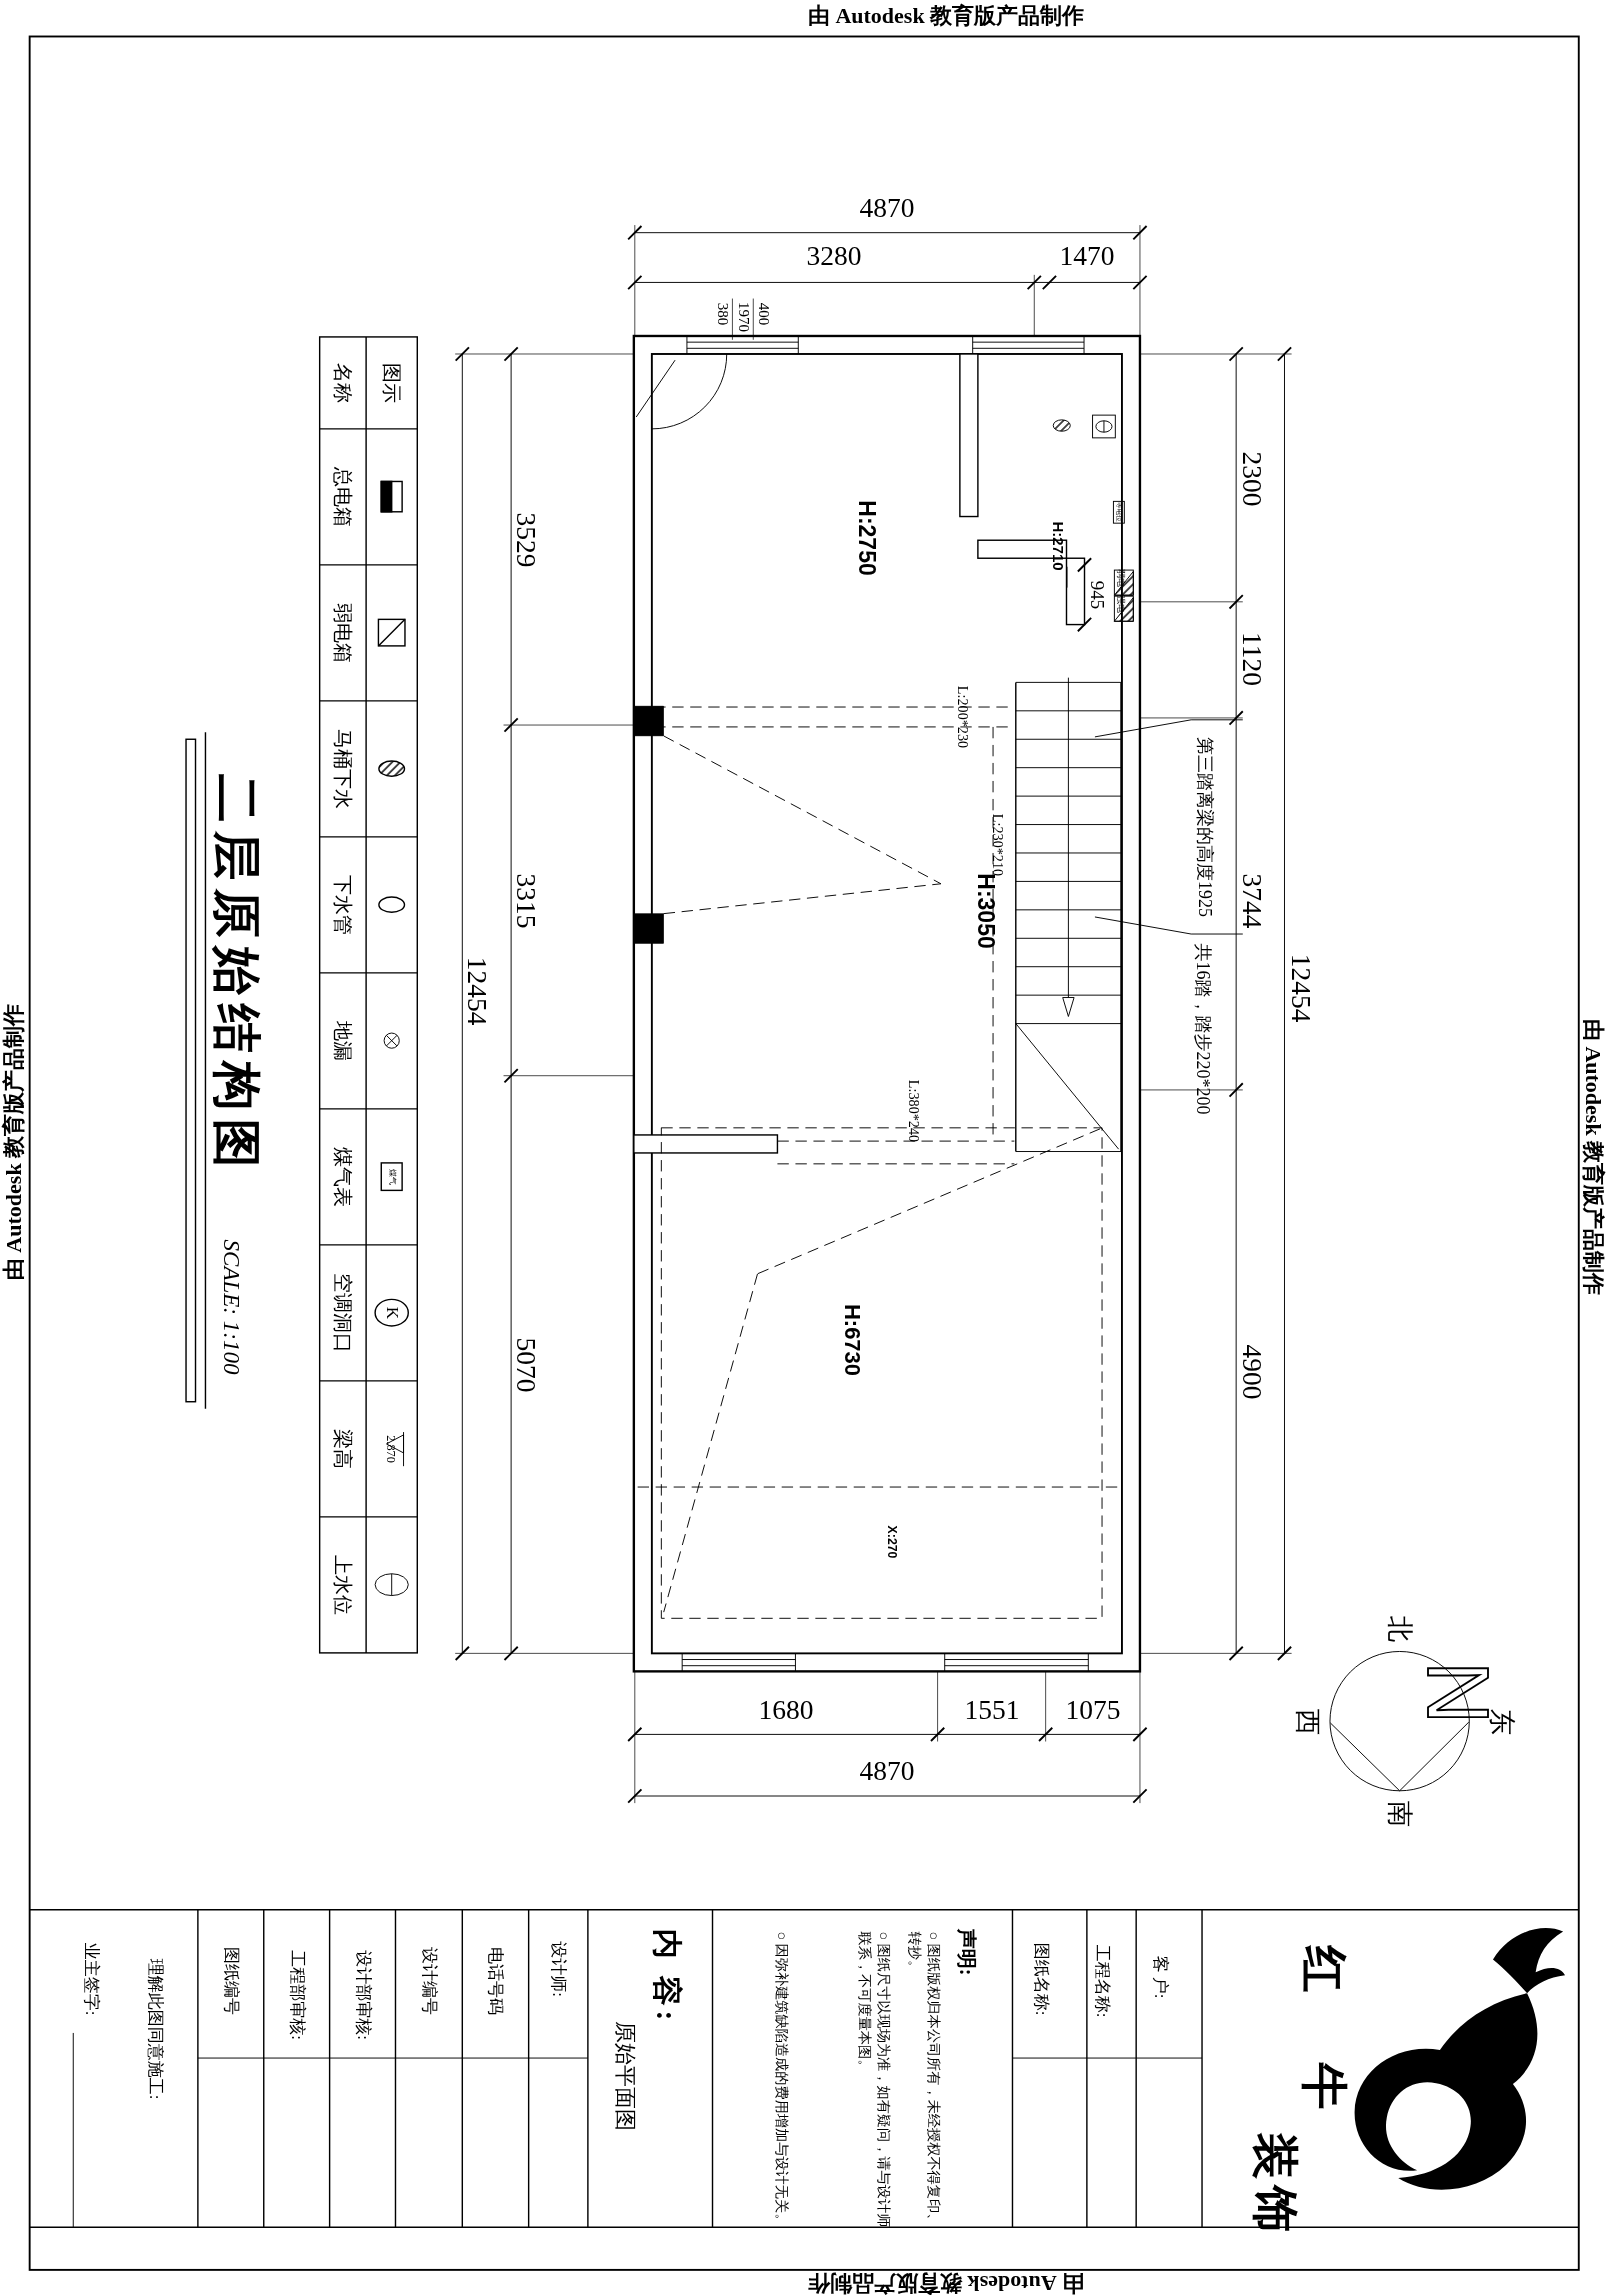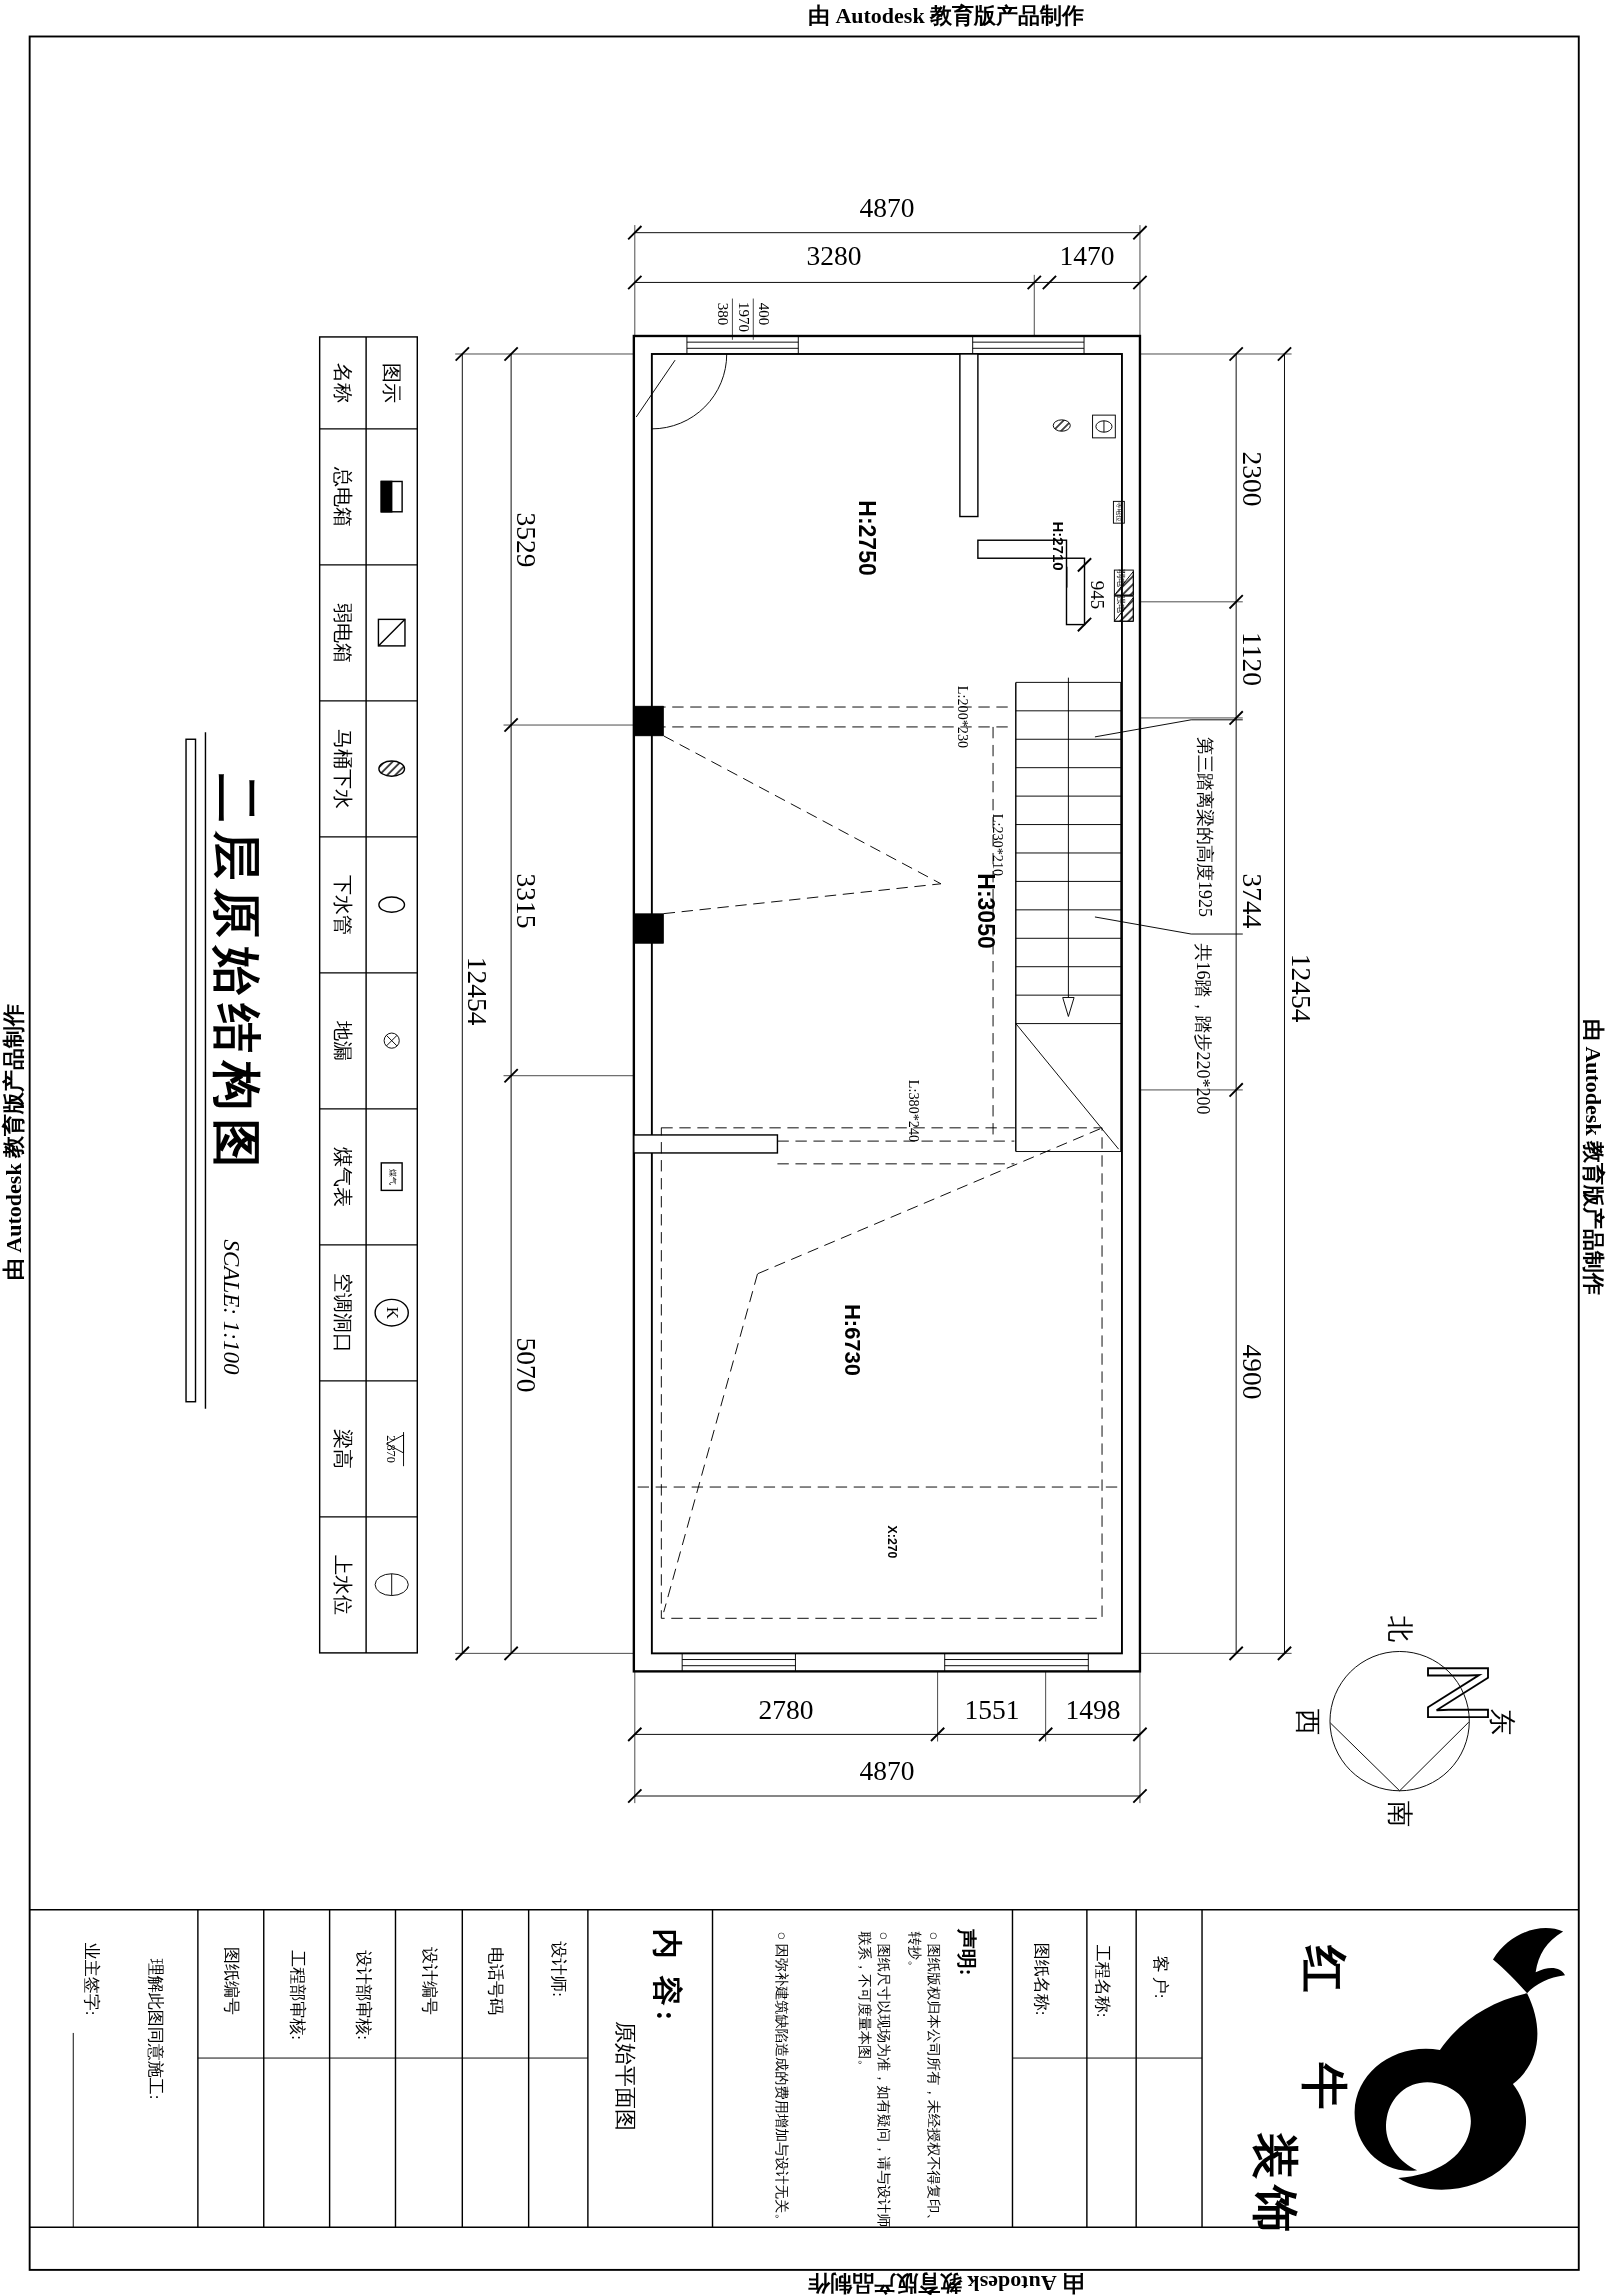--- a/index.html
+++ b/index.html
@@ -331,23 +331,23 @@
 <div class="r" style="left:1119px;top:512px;font-size:6.6px;">等电位</div>
 <div class="r" style="left:1120px;top:578px;font-size:9px;">弱电</div>
 <div class="r" style="left:1120px;top:604px;font-size:9px;">强电</div>
 
 <div class="t" style="left:887px;top:208px;font-size:27.5px;">4870</div>
 <div class="t" style="left:834px;top:256px;font-size:27.5px;">3280</div>
 <div class="t" style="left:1087px;top:256px;font-size:27.5px;">1470</div>
 <div class="r" style="left:763px;top:314px;font-size:15px;">400</div>
 <div class="r" style="left:743px;top:317px;font-size:15px;">1970</div>
 <div class="r" style="left:722px;top:314px;font-size:15px;">380</div>
-<div class="t" style="left:786px;top:1710px;font-size:27.5px;">2780</div>
+<div class="t" style="left:786px;top:1710px;font-size:27.5px;">1680</div>
 <div class="t" style="left:992px;top:1710px;font-size:27.5px;">1551</div>
-<div class="t" style="left:1093px;top:1710px;font-size:27.5px;">1498</div>
+<div class="t" style="left:1093px;top:1710px;font-size:27.5px;">1075</div>
 <div class="t" style="left:887px;top:1771px;font-size:27.5px;">4870</div>
 <div class="r" style="left:526px;top:540px;font-size:27.5px;">3529</div>
 <div class="r" style="left:526px;top:901px;font-size:27.5px;">3315</div>
 <div class="r" style="left:526px;top:1365px;font-size:27.5px;">5070</div>
 <div class="r" style="left:477px;top:991px;font-size:27.5px;">12454</div>
 <div class="r" style="left:1252px;top:479px;font-size:27.5px;">2300</div>
 <div class="r" style="left:1252px;top:659px;font-size:27.5px;">1120</div>
 <div class="r" style="left:1252px;top:901px;font-size:27.5px;">3744</div>
 <div class="r" style="left:1252px;top:1372px;font-size:27.5px;">4900</div>
 <div class="r" style="left:1301px;top:988px;font-size:27.5px;">12454</div>

